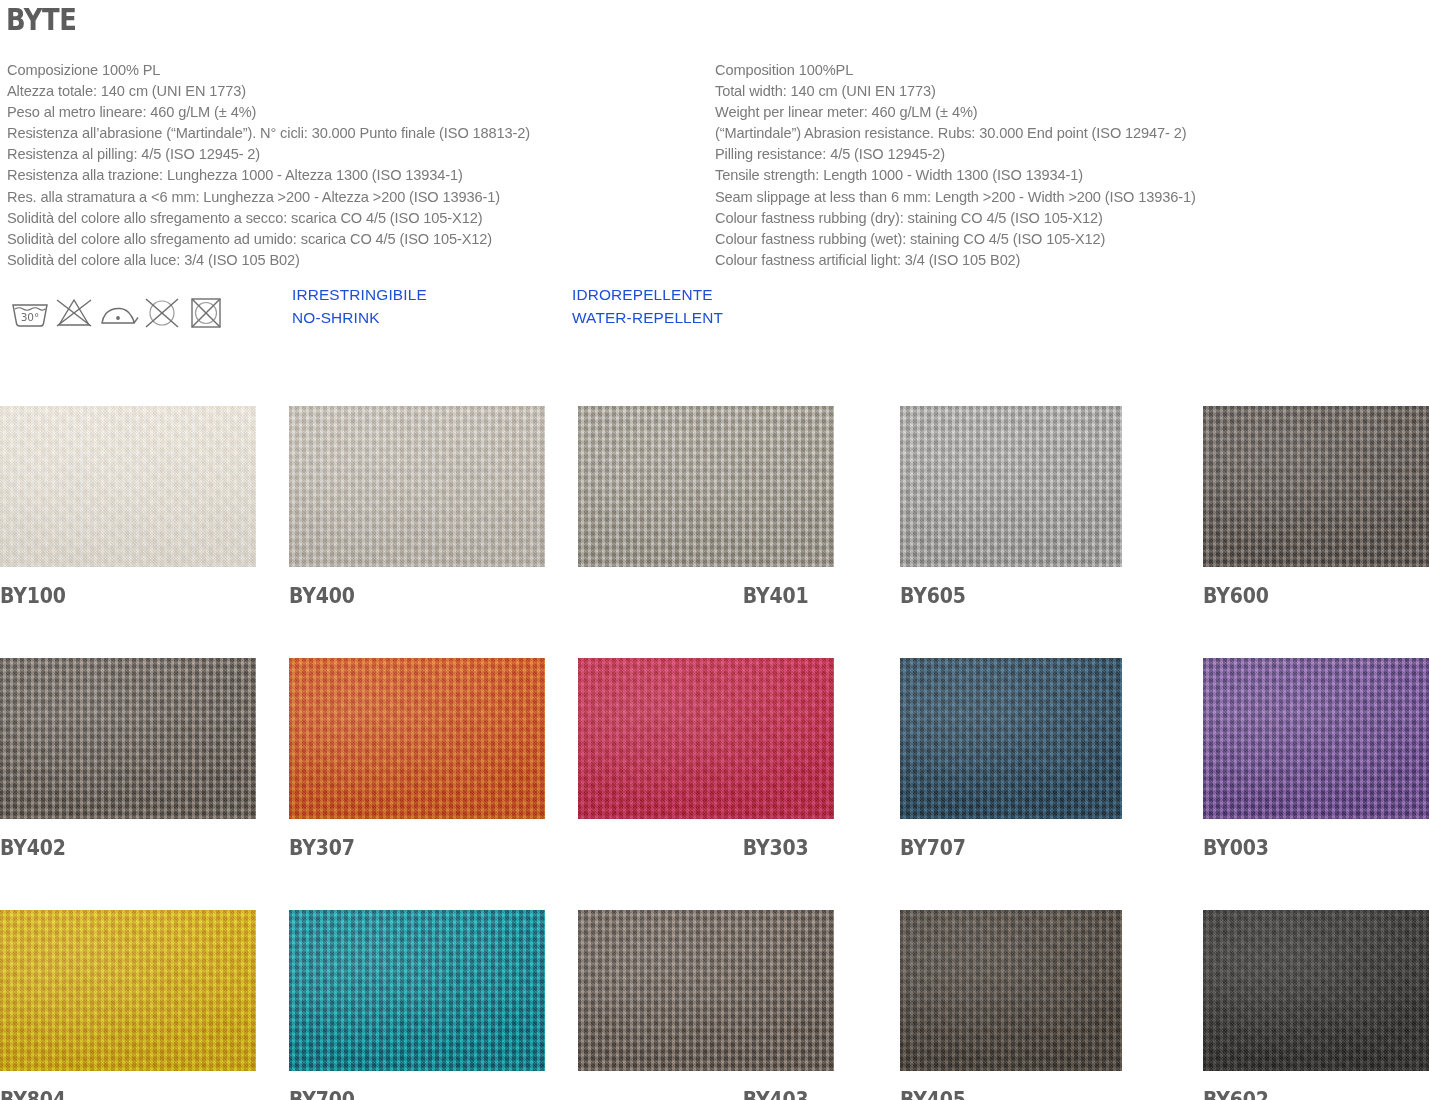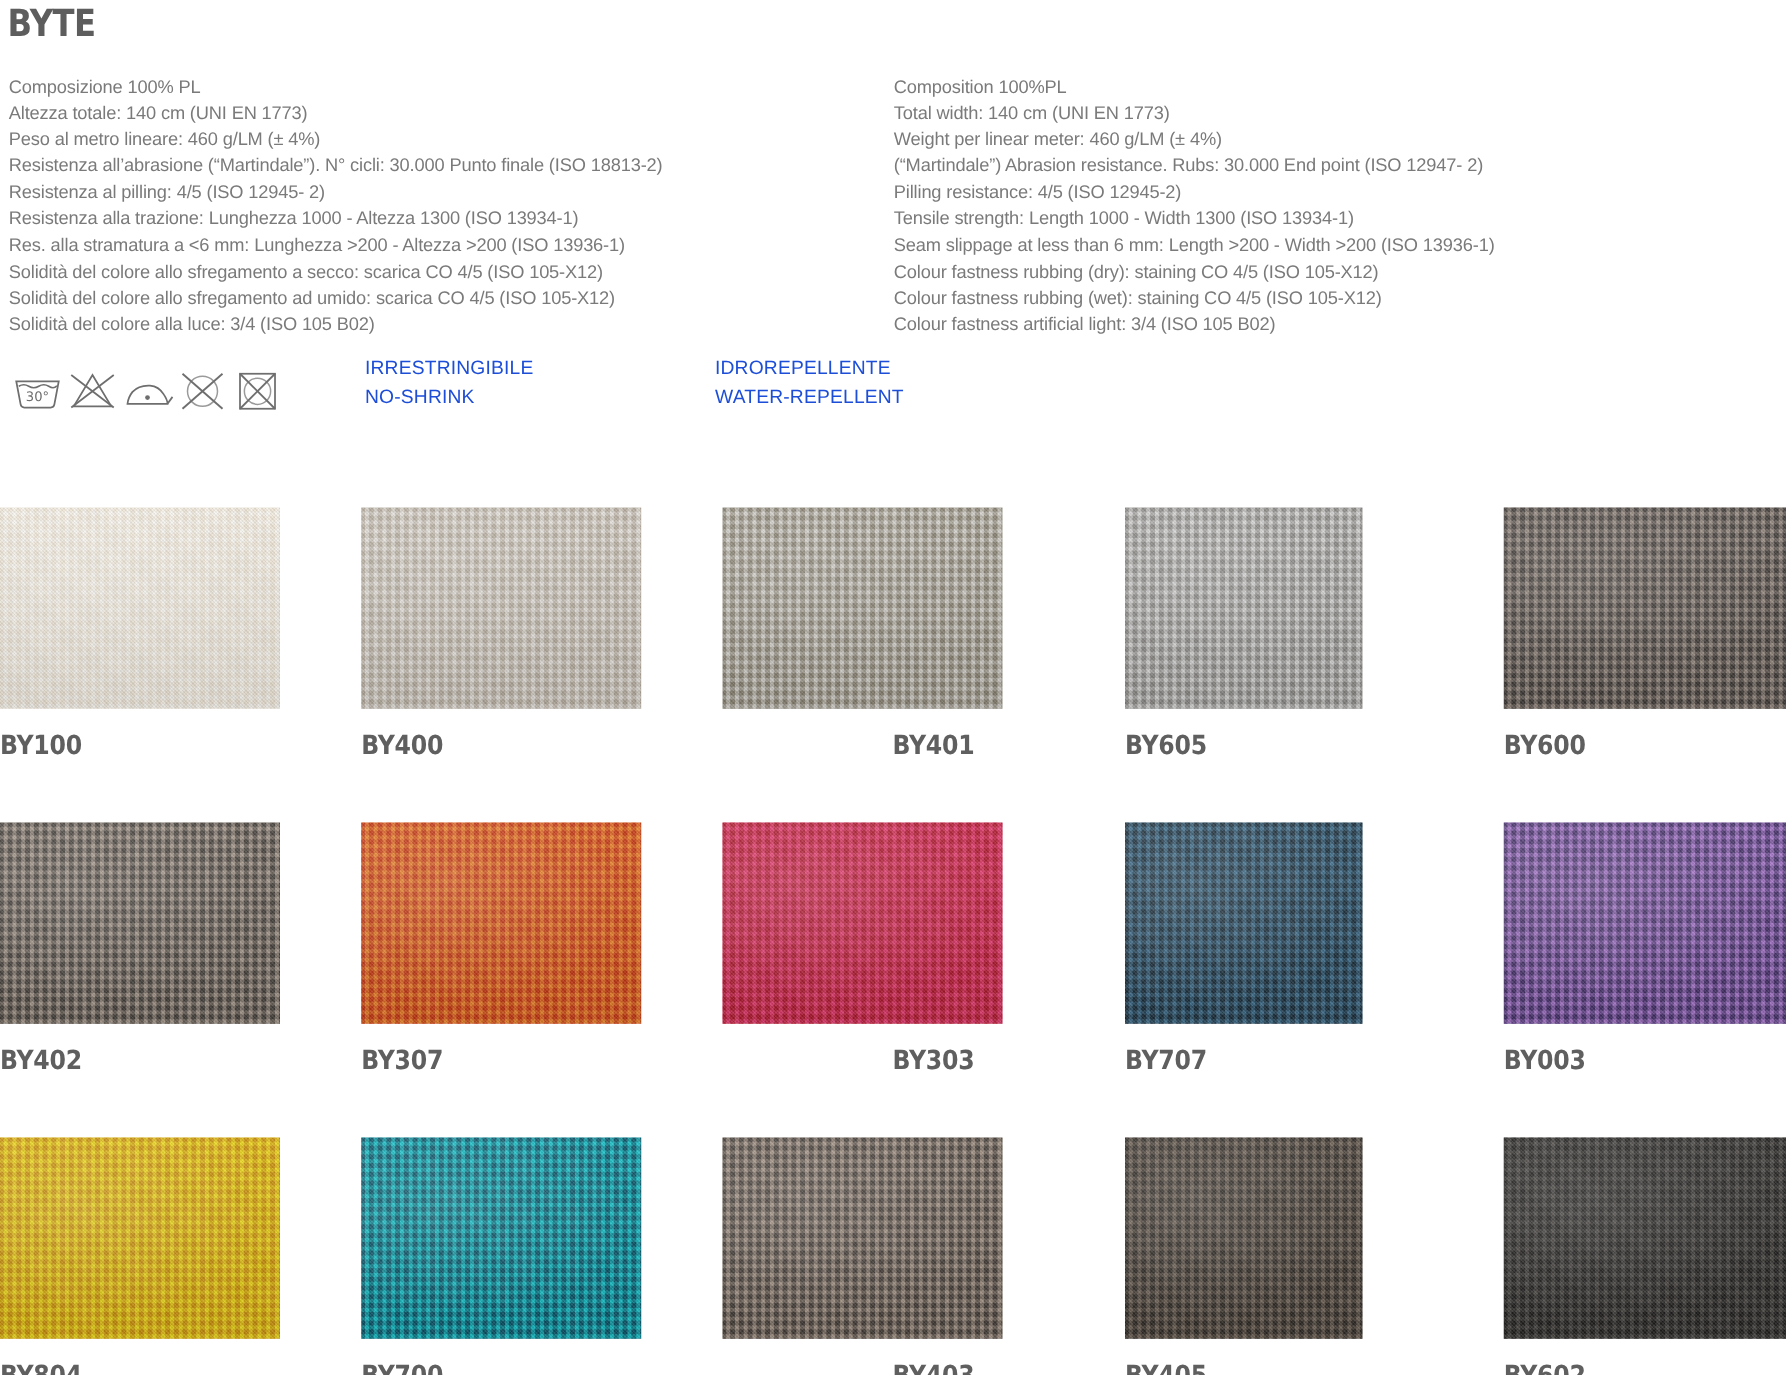--- a/index.html
+++ b/index.html
@@ -64,21 +64,21 @@
     white-space: nowrap;
   }
 
   
   .grid {
     position: absolute;
     left: 0; top: 406px;
     width: 1429px;
   }
   .row { position: relative; height: 252px; }
-  .cell { position: absolute; top: 0; width: 224px; }
+  .cell { position: absolute; top: 0; width: 256px; }
   .cell.c0 { left: 0px; }
   .cell.c1 { left: 289px; }
   .cell.c2 { left: 578px; text-align: right; }
   .cell.c3 { left: 866px; padding-left: 34px; }
   .cell.c4 { left: 1155px; padding-left: 48px; }
   .cell.c4.wide { width: 274px; }
 
   .swatch {
     width: 100%;
     height: 161px;

